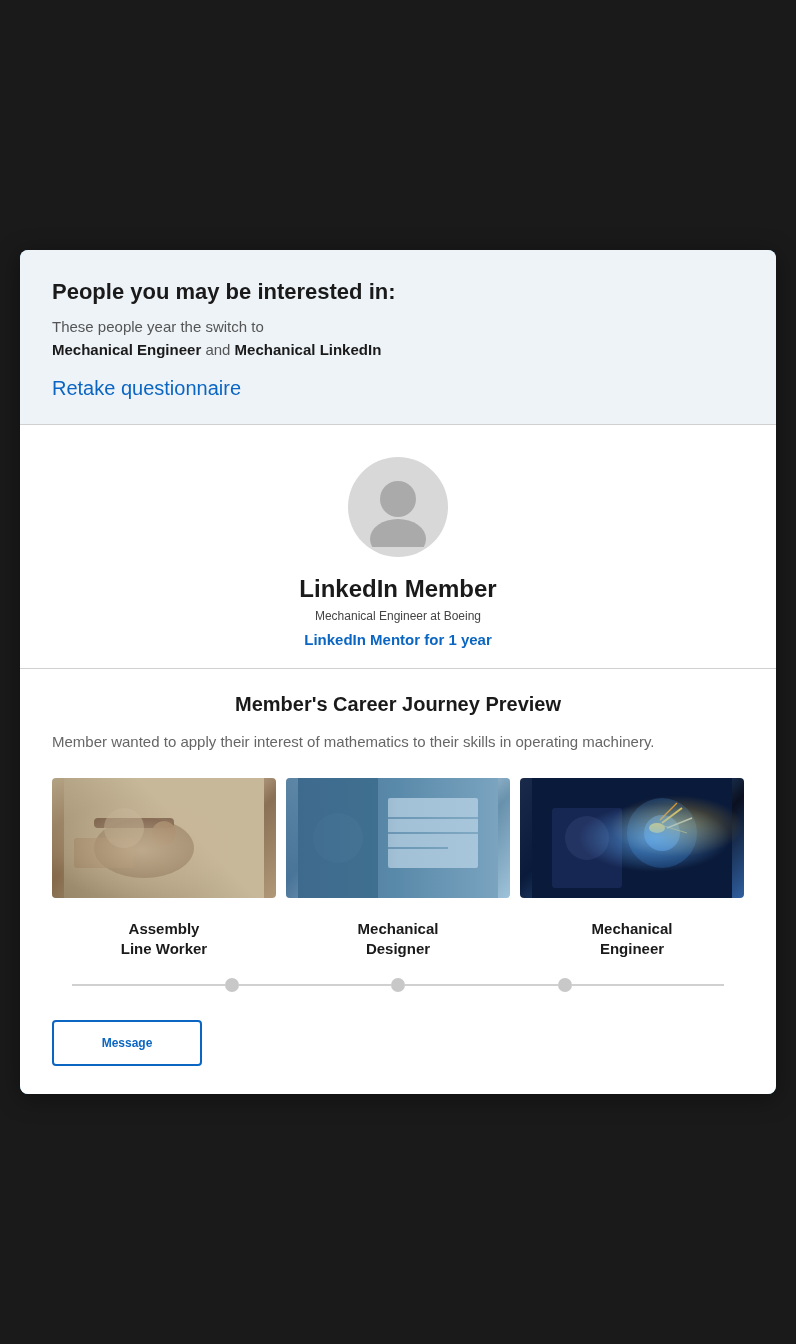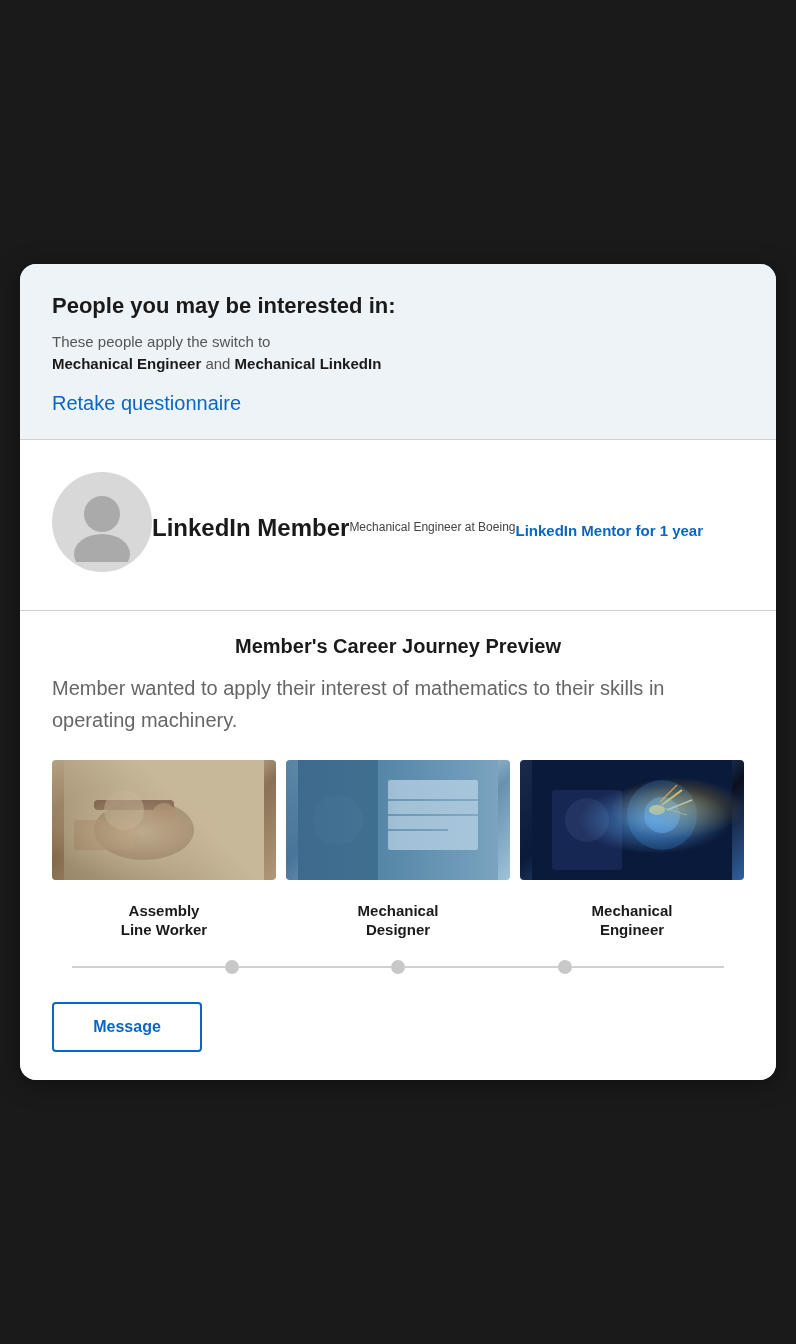--- a/index.html
+++ b/index.html
@@ -7,21 +7,21 @@
       background: #1a1a1a;
       display: flex;
       justify-content: center;
       align-items: center;
       min-height: 100vh;
       font-family: -apple-system, BlinkMacSystemFont, 'Segoe UI', Arial, sans-serif;
     }
     .card-container {
       width: 756px;
       background: #7dd3fc;
-      border-radius: 16px;
+      border-radius: 8px;
       overflow: hidden;
       box-shadow: 0 4px 24px rgba(0,0,0,0.4);
     }
     
     .header-section {
       background: #eef3f8;
       padding: 28px 32px 24px 32px;
     }
     .header-title {
       font-size: 22px;
@@ -53,21 +53,21 @@
     .divider {
       height: 1px;
       background: #d0d0d0;
     }
 
     
     .profile-section {
       background: #fff;
       padding: 32px 32px 20px 32px;
       display: flex;
-      flex-direction: row;
+      flex-direction: column;
       align-items: center;
       text-align: center;
     }
     .avatar-wrapper {
       width: 100px;
       height: 100px;
       border-radius: 50%;
       background: #d8d8d8;
       display: flex;
       align-items: center;
@@ -104,21 +104,21 @@
       background: #fff;
     }
     .career-title {
       font-size: 20px;
       font-weight: 700;
       color: #1a1a1a;
       text-align: center;
       margin-bottom: 14px;
     }
     .career-desc {
-      font-size: 20px;
+      font-size: 15px;
       color: #666;
       line-height: 1.6;
       margin-bottom: 24px;
     }
 
     
     .journey-cards {
       display: flex;
       gap: 10px;
       margin-bottom: 20px;
@@ -218,36 +218,36 @@
       font-weight: 700;
       border-radius: 4px;
       cursor: pointer;
       text-align: center;
     }
     .btn-message {
       padding: 14px 12px;
       border: 2px solid #0a66c2;
       background: #fff;
       color: #0a66c2;
-      font-size: 16px;
+      font-size: 12px;
       font-weight: 700;
       border-radius: 4px;
       cursor: pointer;
       min-width: 150px;
     }
   </style>
 </head>
 <body>
 
 <div class="card-container">
 
   <div class="header-section">
     <div class="header-title">People you may be interested in:</div>
     <div class="header-subtitle">
-      <span>These people apply the switch to</span>
+      <span>These people year the switch to</span>
       <br>
       <strong>Mechanical Engineer</strong>
       <span> and </span>
       <strong>Mechanical LinkedIn</strong>
     </div>
     <a class="retake-link">Retake questionnaire</a>
   </div>
 
   <div class="divider"></div>
 

